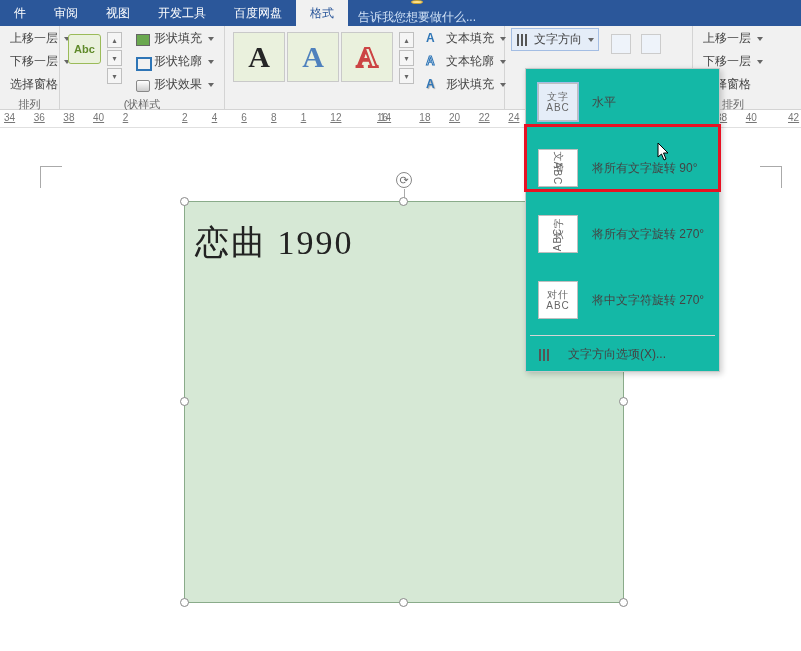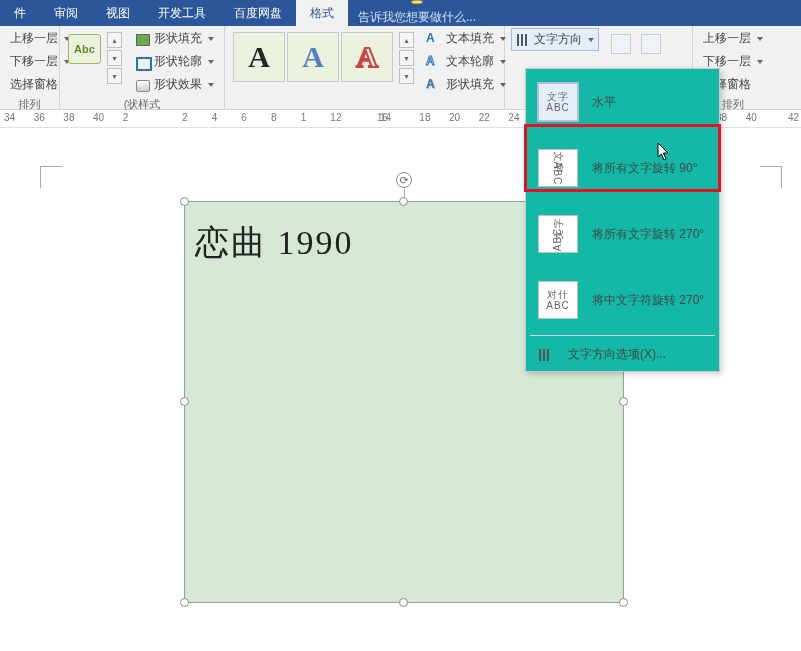--- a/index.html
+++ b/index.html
@@ -42,21 +42,21 @@
   .txt-fx-ico { color:#2e75b6; font-weight:bold; font-size:12px; text-shadow:1px 1px 1px #aaa; line-height:12px;}
 
   .dir-btn { display:flex; align-items:center; gap:4px; padding:2px 4px; background:#e5edf8; border:1px solid #a3bde3; cursor:pointer; }
   .dir-ico { display:inline-block; width:14px; height:14px; }
   .dir-ico::before { content:""; display:block; width:2px; height:12px; background:#555; box-shadow: 4px 0 #555, 8px 0 #555; margin-left:1px; margin-top:1px; }
 
   .gen-ico { width:20px; height:20px; border:1px solid #ccc; background:#eef3fa; display:inline-block; }
 
   
   .h-ruler { height:18px; background:#fff; position:relative; font-size:10px; color:#777; border-bottom:1px solid #e0e0e0; }
-  .h-ruler .tick { position:absolute; top:2px; }
+  .h-ruler .tick { position:absolute; top:2px;text-decoration:underline; }
 
   
   .doc-area { position:absolute; left:0; right:0; top:136px; bottom:0; background:#fff; }
   .page-edge-l { position:absolute; left:40px; top:30px; width:22px; height:22px; border-top:1px solid #aaa; border-left:1px solid #aaa; }
   .page-edge-r { position:absolute; left:760px; top:30px; width:22px; height:22px; border-top:1px solid #aaa; border-right:1px solid #aaa; }
 
   .shape { position:absolute; left:184px; top:65px; width:440px; height:402px; background:#D6E8D5; border:1px solid #8aab8a; }
   .shape-text { position:absolute; left:10px; top:18px; font-family:"SimSun", serif; font-size:34px; color:#222; letter-spacing:2px; }
 
   .handle { position:absolute; width:9px; height:9px; background:#fff; border:1px solid #888; border-radius:50%; }

